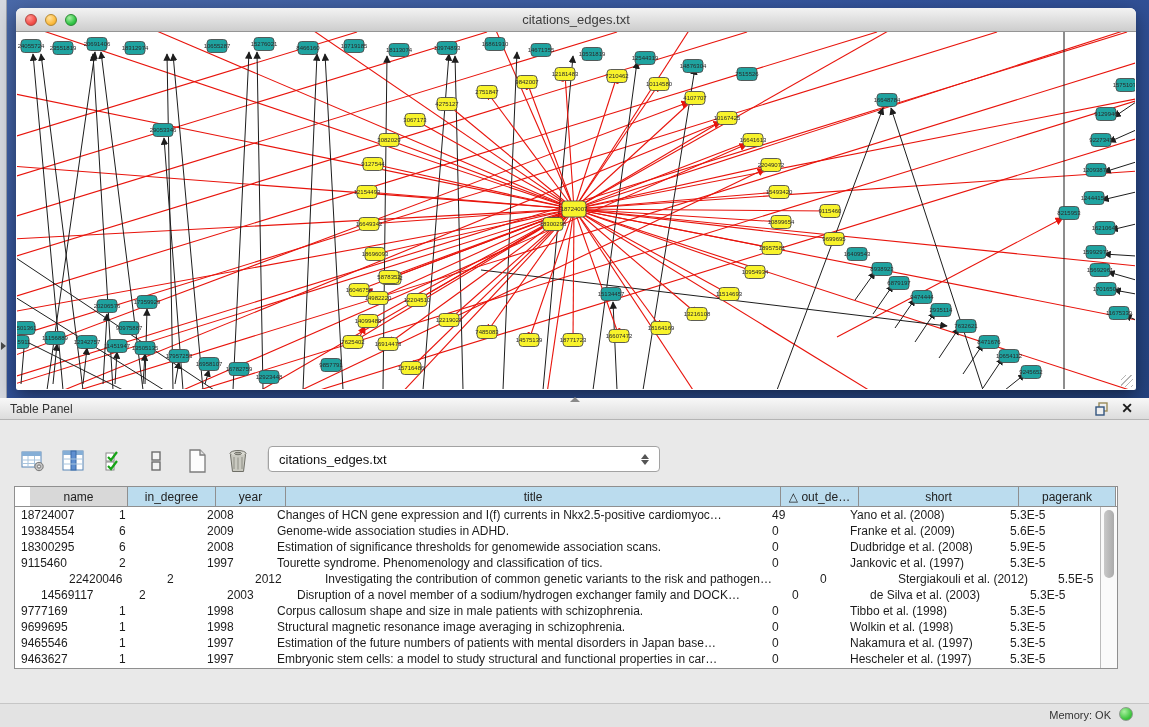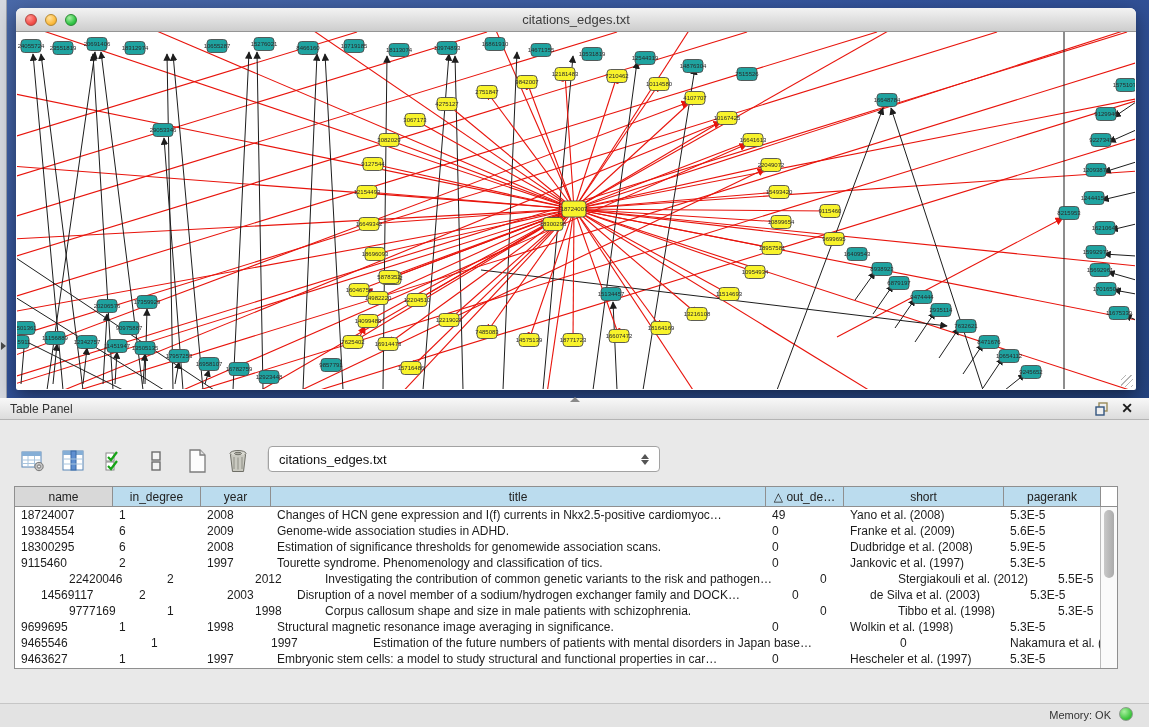--- a/index.html
+++ b/index.html
@@ -688,21 +688,21 @@
 
   <div class="combo">
     <span>citations_edges.txt</span>
     <span class="arrows">
         <i class="up"></i>
         <i class="dn"></i>
       </span>
   </div>
 
   <div class="grid-table">
-    <div class="hdr-row" id="hdrRow" style="grid-template-columns: 98px 88px 70px 495px 78px 160px 97px;">
+    <div class="hdr-row" id="hdrRow" style="grid-template-columns: 98px 88px 70px 495px 78px 160px 97px; padding-left: 15px;">
         <div class="hdr-cell first">name</div>
         <div class="hdr-cell">in_degree</div>
         <div class="hdr-cell">year</div>
         <div class="hdr-cell">title</div>
         <div class="hdr-cell">△ out_de…</div>
         <div class="hdr-cell">short</div>
         <div class="hdr-cell">pagerank</div>
       </div>
     <div class="body-rows" id="bodyRows">
         <div class="t-row" style="grid-template-columns: 98px 88px 70px 495px 78px 160px 97px;">
@@ -752,39 +752,39 @@
         </div>
         <div class="t-row" style="grid-template-columns: 98px 88px 70px 495px 78px 160px 97px; margin-left: 20px;">
           <div class="t-cell">14569117</div>
           <div class="t-cell">2</div>
           <div class="t-cell">2003</div>
           <div class="t-cell">Disruption of a novel member of a sodium/hydrogen exchanger family and DOCK…</div>
           <div class="t-cell">0</div>
           <div class="t-cell">de Silva et al. (2003)</div>
           <div class="t-cell">5.3E-5</div>
         </div>
-        <div class="t-row" style="grid-template-columns: 98px 88px 70px 495px 78px 160px 97px; padding-left: 48px;">
+        <div class="t-row" style="grid-template-columns: 98px 88px 70px 495px 78px 160px 97px;">
           <div class="t-cell">9777169</div>
           <div class="t-cell">1</div>
           <div class="t-cell">1998</div>
           <div class="t-cell">Corpus callosum shape and size in male patients with schizophrenia.</div>
           <div class="t-cell">0</div>
           <div class="t-cell">Tibbo et al. (1998)</div>
           <div class="t-cell">5.3E-5</div>
         </div>
         <div class="t-row" style="grid-template-columns: 98px 88px 70px 495px 78px 160px 97px;">
           <div class="t-cell">9699695</div>
           <div class="t-cell">1</div>
           <div class="t-cell">1998</div>
-          <div class="t-cell">Structural magnetic resonance image averaging in significance.</div>
+          <div class="t-cell">Structural magnetic resonance image averaging in schizophrenia.</div>
           <div class="t-cell">0</div>
           <div class="t-cell">Wolkin et al. (1998)</div>
           <div class="t-cell">5.3E-5</div>
         </div>
-        <div class="t-row" style="grid-template-columns: 98px 88px 70px 495px 78px 160px 97px; gap: 32px;">
+        <div class="t-row" style="grid-template-columns: 98px 88px 70px 495px 78px 160px 97px;">
           <div class="t-cell">9465546</div>
           <div class="t-cell">1</div>
           <div class="t-cell">1997</div>
           <div class="t-cell">Estimation of the future numbers of patients with mental disorders in Japan base…</div>
           <div class="t-cell">0</div>
           <div class="t-cell">Nakamura et al. (1997)</div>
           <div class="t-cell">5.3E-5</div>
         </div>
         <div class="t-row" style="grid-template-columns: 98px 88px 70px 495px 78px 160px 97px;">
           <div class="t-cell">9463627</div>

